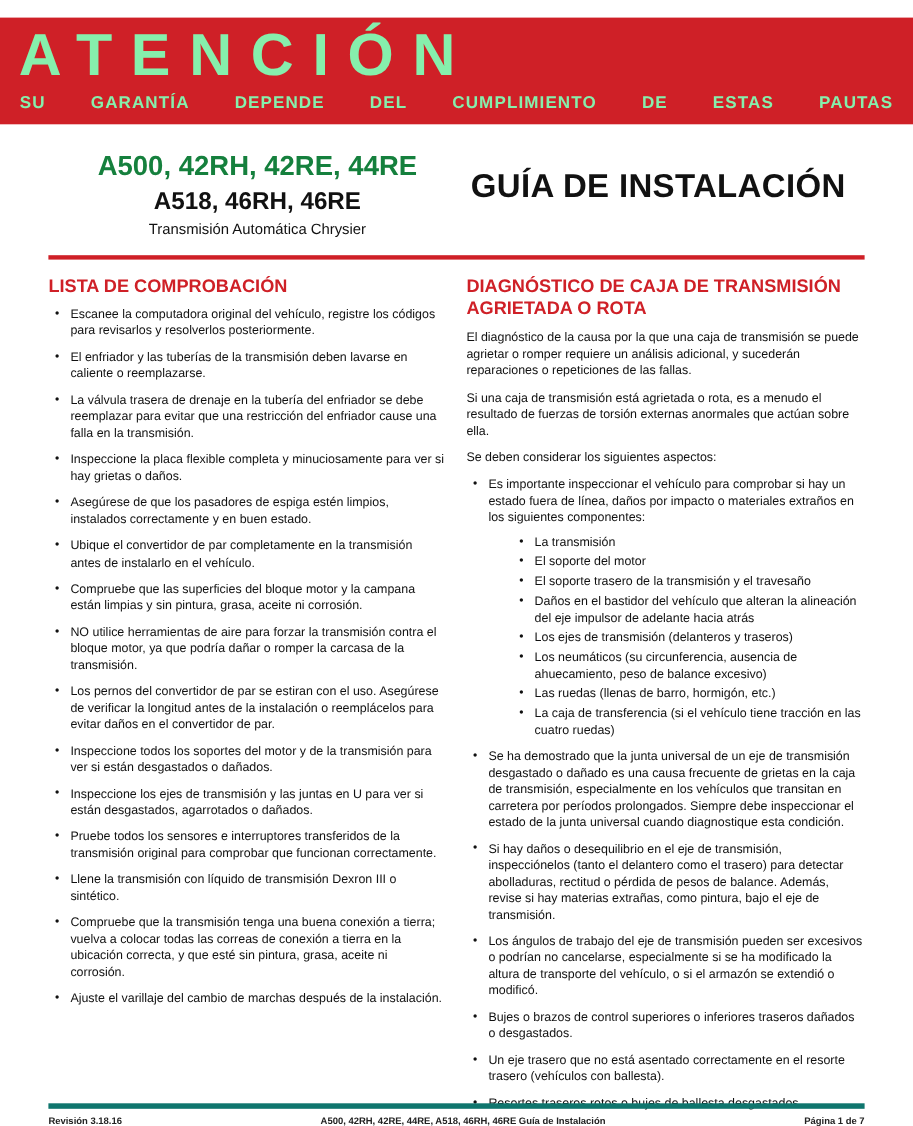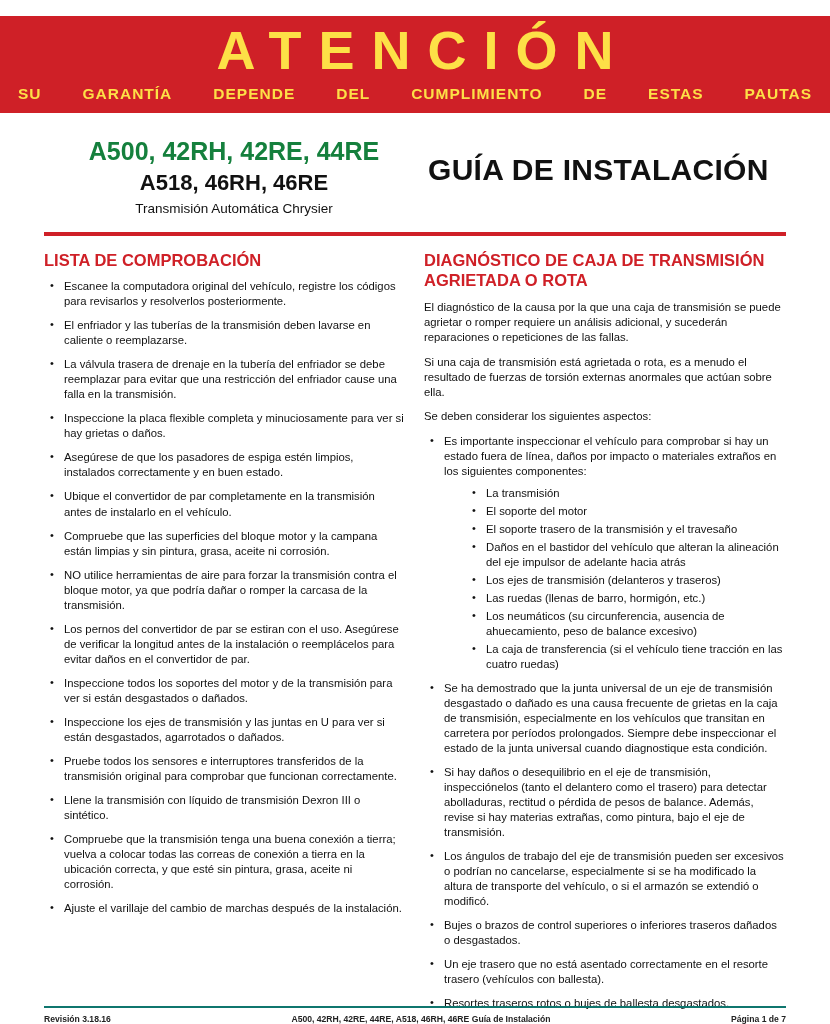--- a/index.html
+++ b/index.html
@@ -19,24 +19,23 @@
     width: 830px;
     height: 1024px;
     box-sizing: border-box;
     padding: 0 44px;
     position: relative;
   }
 
   
   .banner {
     background: #cf2027;
-    color: #fde047;
+    color: #86efac;
     margin: 16px -44px 0 -44px;
     padding: 6px 0 10px 0;
-    text-align: center;
   }
   .banner-title {
     font-size: 54px;
     font-weight: bold;
     letter-spacing: 17px;
     line-height: 1.05;
     padding-left: 17px;
   }
   .banner-sub {
     font-size: 15.5px;
@@ -153,21 +152,21 @@
     left: 6px;
   }
   li > .sub-wrap { display: block; }
 
   
   .footer {
     position: absolute;
     left: 44px;
     right: 44px;
     bottom: 16px;
-    border-top: 2px solid #0f766e;
+    border-top: 5px solid #0f766e;
     padding-top: 6px;
     display: flex;
     justify-content: space-between;
     font-size: 8.6px;
     font-weight: bold;
     color: #222;
   }
   .footer-center { text-align: center; }
 </style>
 </head>
@@ -234,22 +233,22 @@
 
       <ul class="b">
         <li>
           <span class="sub-wrap">Es importante inspeccionar el vehículo para comprobar si hay un estado fuera de línea, daños por impacto o materiales extraños en los siguientes componentes:</span>
           <ul class="b lvl2">
             <li>La transmisión</li>
             <li>El soporte del motor</li>
             <li>El soporte trasero de la transmisión y el travesaño</li>
             <li>Daños en el bastidor del vehículo que alteran la alineación del eje impulsor de adelante hacia atrás</li>
             <li>Los ejes de transmisión (delanteros y traseros)</li>
+            <li>Los neumáticos (su circunferencia, ausencia de ahuecamiento, peso de balance excesivo)</li>
             <li>Las ruedas (llenas de barro, hormigón, etc.)</li>
-            <li>Los neumáticos (su circunferencia, ausencia de ahuecamiento, peso de balance excesivo)</li>
             <li>La caja de transferencia (si el vehículo tiene tracción en las cuatro ruedas)</li>
           </ul>
         </li>
         <li>Se ha demostrado que la junta universal de un eje de transmisión desgastado o dañado es una causa frecuente de grietas en la caja de transmisión, especialmente en los vehículos que transitan en carretera por períodos prolongados.  Siempre debe inspeccionar el estado de la junta universal cuando diagnostique esta condición.</li>
         <li>Si hay daños o desequilibrio en el eje de transmisión, inspecciónelos (tanto el delantero como el trasero) para detectar abolladuras, rectitud o pérdida de pesos de balance.  Además, revise si hay materias extrañas, como pintura, bajo el eje de transmisión.</li>
         <li>Los ángulos de trabajo del eje de transmisión pueden ser excesivos o podrían no cancelarse, especialmente si se ha modificado la altura de transporte del vehículo, o si el armazón se extendió o modificó.</li>
         <li>Bujes o brazos de control superiores o inferiores traseros dañados o desgastados.</li>
         <li>Un eje trasero que no está asentado correctamente en el resorte trasero (vehículos con ballesta).</li>
         <li>Resortes traseros rotos o bujes de ballesta desgastados.</li>
       </ul>

